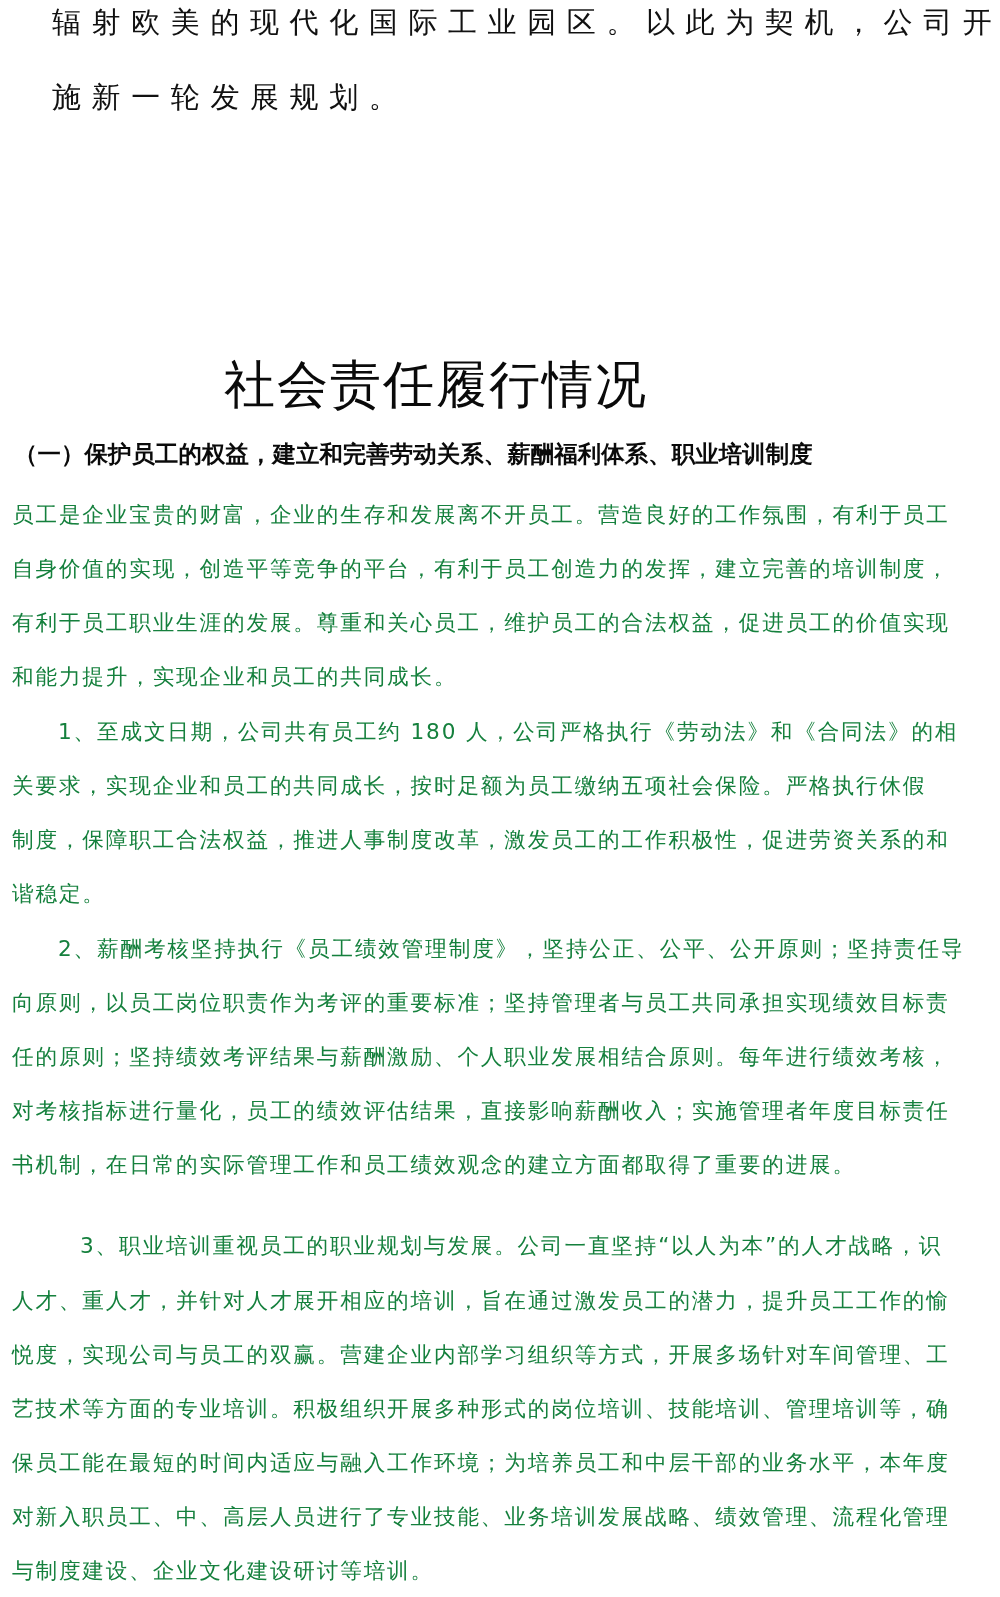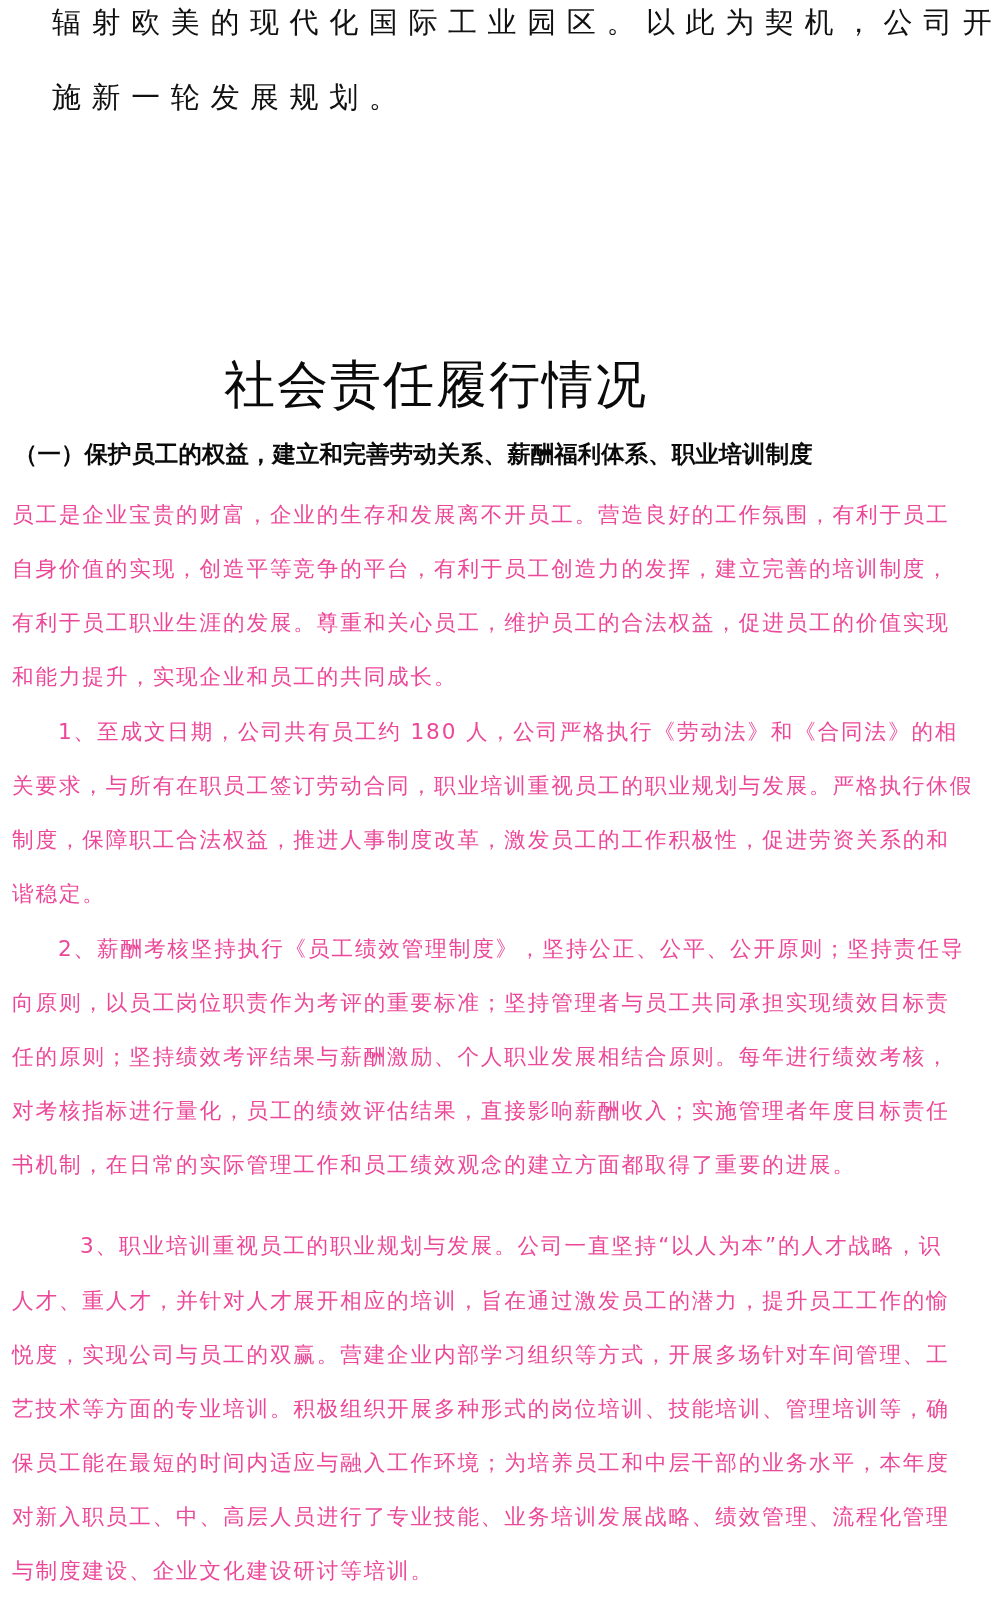--- a/index.html
+++ b/index.html
@@ -55,21 +55,21 @@
       color: #0a0a0a;
       white-space: nowrap;
     }
     .body-line {
       position: absolute;
       left: 12px;
       font-family: "DejaVu Sans", sans-serif;
       font-size: 21.6px;
       line-height: 34px;
       letter-spacing: 1.85px;
-      color: #ec4899;
+      color: #15803d;
       white-space: nowrap;
     }
     .body-line.indent { left: 58px; }
     .body-line.indent3 { left: 80px; }
   </style>
 </head>
 <body>
 
 <div class="page">
 
@@ -79,21 +79,21 @@
   <div class="section-title">社会责任履行情况</div>
 
   <div class="subheading">（一）保护员工的权益，建立和完善劳动关系、薪酬福利体系、职业培训制度</div>
 
   <div class="body-line" style="top:498px;">员工是企业宝贵的财富，企业的生存和发展离不开员工。营造良好的工作氛围，有利于员工</div>
   <div class="body-line" style="top:552px;">自身价值的实现，创造平等竞争的平台，有利于员工创造力的发挥，建立完善的培训制度，</div>
   <div class="body-line" style="top:606px;">有利于员工职业生涯的发展。尊重和关心员工，维护员工的合法权益，促进员工的价值实现</div>
   <div class="body-line" style="top:660px;">和能力提升，实现企业和员工的共同成长。</div>
 
   <div class="body-line indent" style="top:715px;">1、至成文日期，公司共有员工约 180 人，公司严格执行《劳动法》和《合同法》的相</div>
-  <div class="body-line" style="top:769px;">关要求，与所有在职员工签订劳动合同，职业培训重视员工的职业规划与发展。严格执行休假</div>
+  <div class="body-line" style="top:769px;">关要求，实现企业和员工的共同成长，按时足额为员工缴纳五项社会保险。严格执行休假</div>
   <div class="body-line" style="top:823px;">制度，保障职工合法权益，推进人事制度改革，激发员工的工作积极性，促进劳资关系的和</div>
   <div class="body-line" style="top:877px;">谐稳定。</div>
 
   <div class="body-line indent" style="top:932px;">2、薪酬考核坚持执行《员工绩效管理制度》，坚持公正、公平、公开原则；坚持责任导</div>
   <div class="body-line" style="top:986px;">向原则，以员工岗位职责作为考评的重要标准；坚持管理者与员工共同承担实现绩效目标责</div>
   <div class="body-line" style="top:1040px;">任的原则；坚持绩效考评结果与薪酬激励、个人职业发展相结合原则。每年进行绩效考核，</div>
   <div class="body-line" style="top:1094px;">对考核指标进行量化，员工的绩效评估结果，直接影响薪酬收入；实施管理者年度目标责任</div>
   <div class="body-line" style="top:1148px;">书机制，在日常的实际管理工作和员工绩效观念的建立方面都取得了重要的进展。</div>
 
   <div class="body-line indent3" style="top:1229px;">3、职业培训重视员工的职业规划与发展。公司一直坚持“以人为本”的人才战略，识</div>

